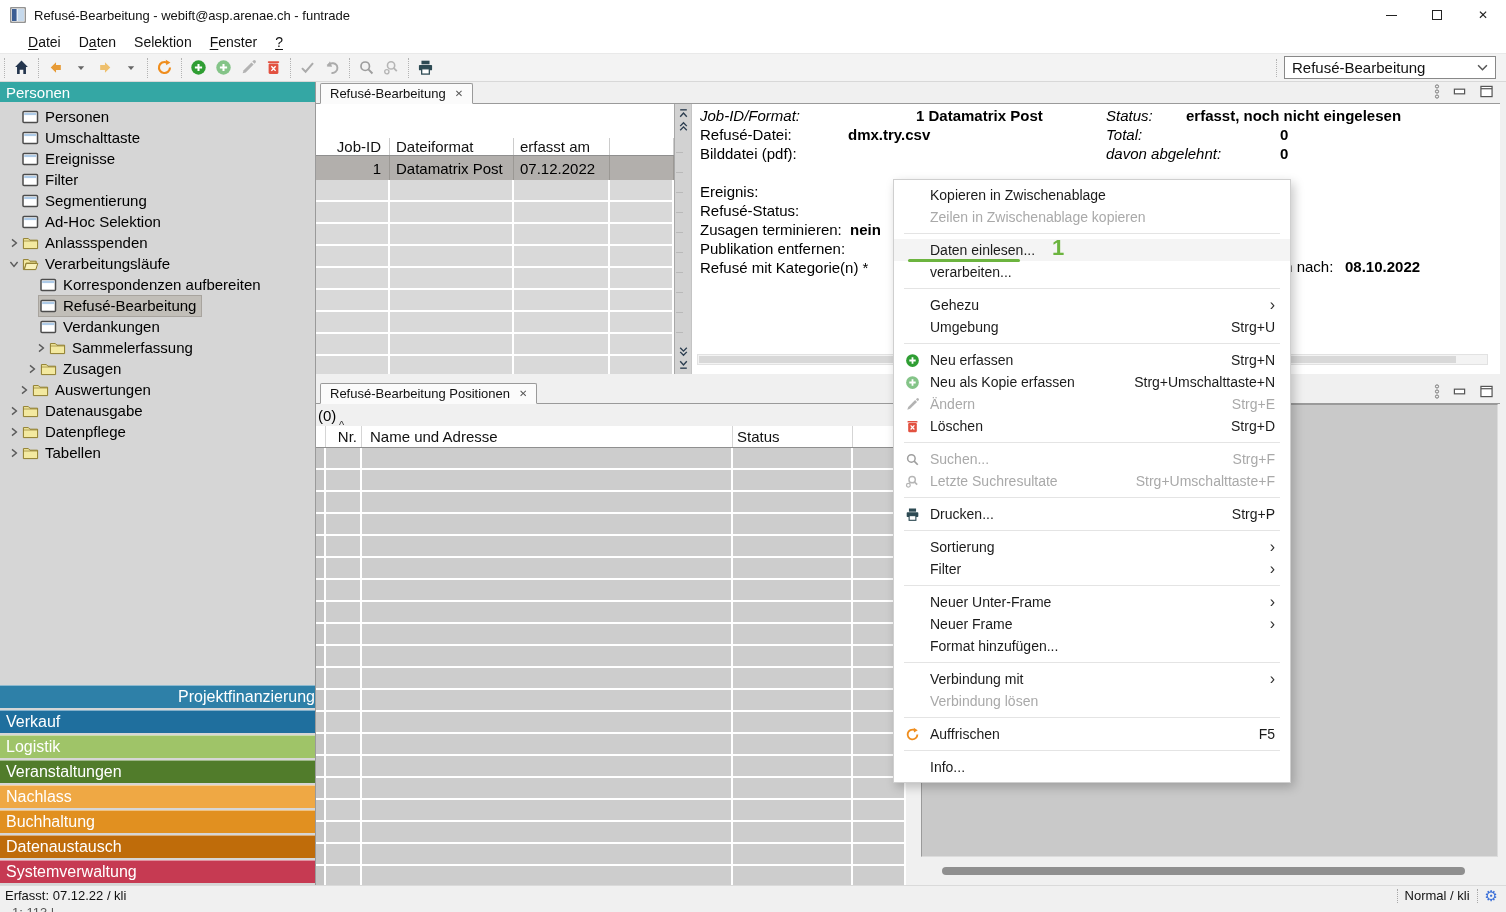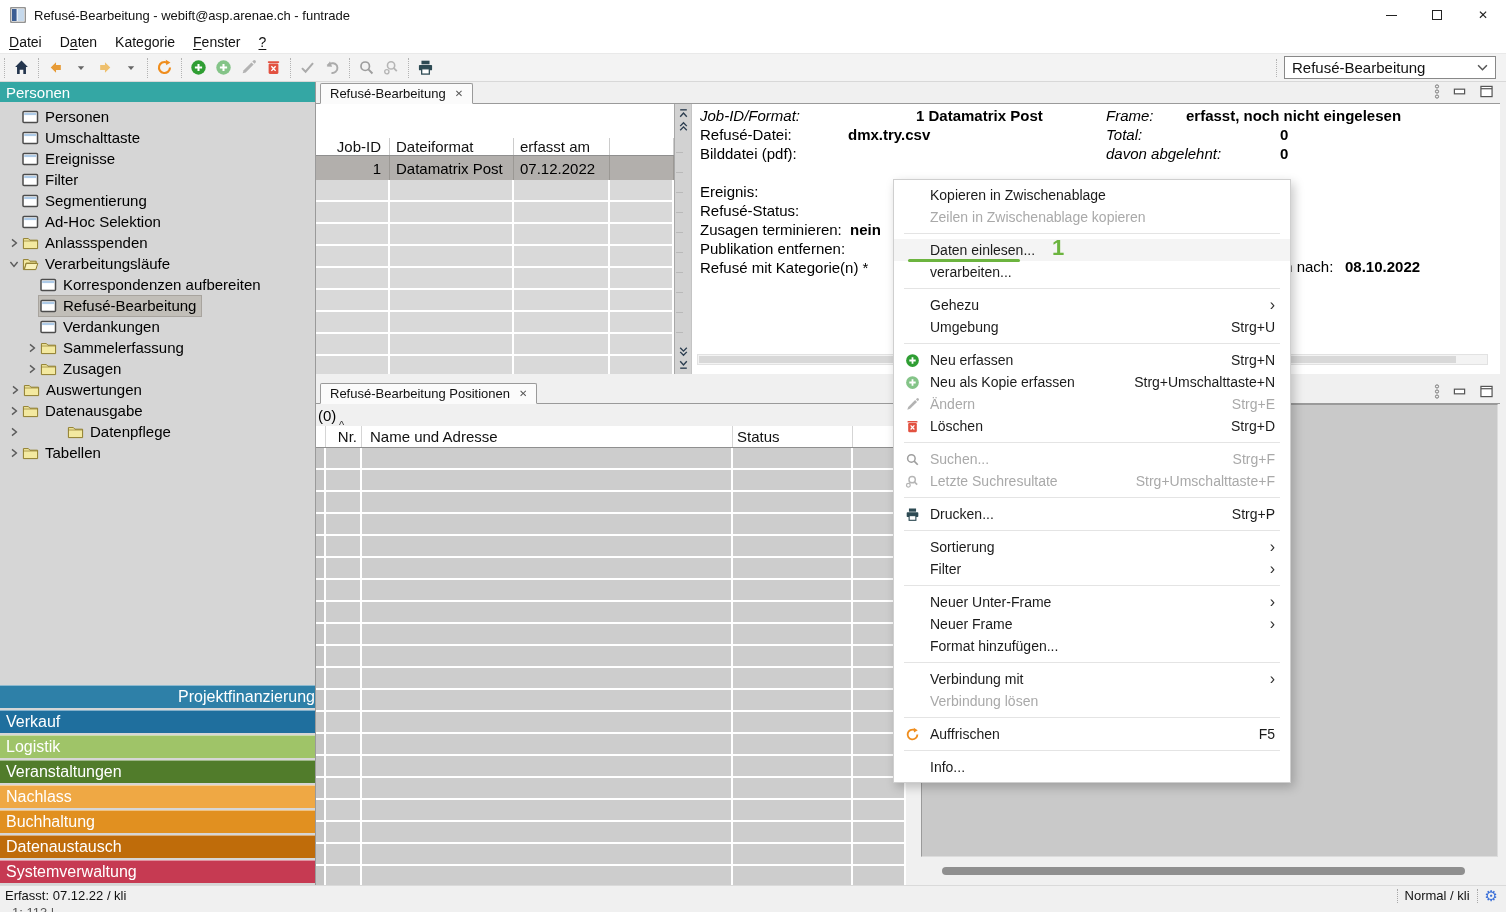--- a/index.html
+++ b/index.html
@@ -9,21 +9,21 @@
   
   .titlebar { height:30px; background:#fff; display:flex; align-items:center; padding-left:10px; }
   .app-icon svg { width:16px; height:16px; display:block; }
   .title-text { font-size:13px; color:#111; margin-left:8px; }
   .win-controls { margin-left:auto; display:flex; height:100%; }
   .win-btn { width:46px; height:100%; display:flex; align-items:center; justify-content:center; font-size:12px; color:#222; }
   .min-glyph { width:11px; border-top:1.2px solid #222; display:inline-block; }
   .max-glyph { width:10px; height:10px; border:1.2px solid #222; display:inline-block; }
 
   
-  .menubar { height:23px; background:#fff; display:flex; align-items:center; padding-left:0; }
+  .menubar { height:23px; background:#fff; display:flex; align-items:center; padding-left:19px; }
   .menu-item { font-size:14px; color:#111; padding:2px 9px; }
   .menu-item u { text-underline-offset:2px; }
 
   
   .toolbar { height:29px; background:#f3f3f3; border-bottom:1px solid #d8d8d8; border-top:1px solid #e9e9e9; display:flex; align-items:center; }
   .tb-buttons { display:flex; align-items:center; height:100%; }
   .tb-btn { width:25px; height:24px; display:flex; align-items:center; justify-content:center; }
   .tb-btn svg { width:17px; height:17px; display:block; }
   .tb-sep { border-left:1px dotted #b3b3b3; height:20px; margin:0 4px; }
   .ctx-wrap { margin-left:auto; display:flex; align-items:center; margin-right:10px; gap:7px; }
@@ -150,21 +150,21 @@
       <span class="win-btn">
           <span class="max-glyph"></span>
         </span>
       <span class="win-btn">✕</span>
     </div>
   </div>
 
   <div class="menubar">
       <span class="menu-item"><u>D</u>atei</span>
       <span class="menu-item">D<u>a</u>ten</span>
-      <span class="menu-item">Kategorie</span>
+      <span class="menu-item">Selektion</span>
       <span class="menu-item"><u>F</u>enster</span>
       <span class="menu-item"><u>?</u></span>
     </div>
 
   <div class="toolbar">
     <div class="tb-buttons">
         <span class="tb-sep"></span>
         <span class="tb-btn">
           <svg viewBox="0 0 16 16">
             <path d="M8 1.5 14 7.5h-1.8V14H9.7v-3.8H6.3V14H3.8V7.5H2Z" fill="#24364e"></path>
@@ -411,21 +411,21 @@
             <span class="tree-body">
               <span class="tree-ico">
                 <svg viewBox="0 0 17 14">
                   <rect x="1" y="1.6" width="14.5" height="11" rx="1" fill="#fff" stroke="#4c4c4c" stroke-width="1.5"></rect>
                   <rect x="2.2" y="2.9" width="12.1" height="2.2" fill="#aecbe8"></rect>
                 </svg>
               </span>
               <span class="tree-label">Verdankungen</span>
             </span>
           </div>
-          <div class="tree-row" style="padding-left: 24px; text-align: right;">
+          <div class="tree-row" style="padding-left: 33px; text-align: right;">
             <span class="tree-chev">
               <svg viewBox="0 0 8 10">
                 <path d="M2 1.4 6.4 5 2 8.6" fill="none" stroke="#5a5a5a" stroke-width="1.4"></path>
               </svg>
             </span>
             <span class="tree-body">
               <span class="tree-ico">
                 <svg viewBox="0 0 17 14">
                   <path d="M1.4 2.6h5l1.5 1.6h7.7v8.4H1.4Z" fill="#f3e9a0" stroke="#8f7d2c"></path>
                   <path d="M1.4 5h14.2" stroke="#8f7d2c" stroke-width="0.7"></path>
@@ -443,21 +443,21 @@
             <span class="tree-body">
               <span class="tree-ico">
                 <svg viewBox="0 0 17 14">
                   <path d="M1.4 2.6h5l1.5 1.6h7.7v8.4H1.4Z" fill="#f3e9a0" stroke="#8f7d2c"></path>
                   <path d="M1.4 5h14.2" stroke="#8f7d2c" stroke-width="0.7"></path>
                 </svg>
               </span>
               <span class="tree-label">Zusagen</span>
             </span>
           </div>
-          <div class="tree-row" style="padding-left: 7px;">
+          <div class="tree-row" style="padding-left: 16px;">
             <span class="tree-chev">
               <svg viewBox="0 0 8 10">
                 <path d="M2 1.4 6.4 5 2 8.6" fill="none" stroke="#5a5a5a" stroke-width="1.4"></path>
               </svg>
             </span>
             <span class="tree-body">
               <span class="tree-ico">
                 <svg viewBox="0 0 17 14">
                   <path d="M1.4 2.6h5l1.5 1.6h7.7v8.4H1.4Z" fill="#f3e9a0" stroke="#8f7d2c"></path>
                   <path d="M1.4 5h14.2" stroke="#8f7d2c" stroke-width="0.7"></path>
@@ -475,21 +475,21 @@
             <span class="tree-body">
               <span class="tree-ico">
                 <svg viewBox="0 0 17 14">
                   <path d="M1.4 2.6h5l1.5 1.6h7.7v8.4H1.4Z" fill="#f3e9a0" stroke="#8f7d2c"></path>
                   <path d="M1.4 5h14.2" stroke="#8f7d2c" stroke-width="0.7"></path>
                 </svg>
               </span>
               <span class="tree-label">Datenausgabe</span>
             </span>
           </div>
-          <div class="tree-row" style="padding-left: 6px; gap: 45px;">
+          <div class="tree-row" style="padding-left: 6px;">
             <span class="tree-chev">
               <svg viewBox="0 0 8 10">
                 <path d="M2 1.4 6.4 5 2 8.6" fill="none" stroke="#5a5a5a" stroke-width="1.4"></path>
               </svg>
             </span>
             <span class="tree-body">
               <span class="tree-ico">
                 <svg viewBox="0 0 17 14">
                   <path d="M1.4 2.6h5l1.5 1.6h7.7v8.4H1.4Z" fill="#f3e9a0" stroke="#8f7d2c"></path>
                   <path d="M1.4 5h14.2" stroke="#8f7d2c" stroke-width="0.7"></path>
@@ -674,21 +674,21 @@
               </svg>
             </span>
         </div>
 
         <div class="details">
           <span class="dlbl it" style="left:8px;top:3px">Job-ID/Format:</span>
           <span class="dval" style="left:224px;top:3px">1 Datamatrix Post</span>
           <span class="dlbl" style="left:8px;top:22px">Refusé-Datei:</span>
           <span class="dval" style="left:156px;top:22px">dmx.try.csv</span>
           <span class="dlbl" style="left:8px;top:41px">Bilddatei (pdf):</span>
-          <span class="dlbl it" style="left:414px;top:3px">Frame:</span>
+          <span class="dlbl it" style="left:414px;top:3px">Status:</span>
           <span class="dval" style="left:494px;top:3px">erfasst, noch nicht eingelesen</span>
           <span class="dlbl it" style="left:414px;top:22px">Total:</span>
           <span class="dval" style="left:588px;top:22px">0</span>
           <span class="dlbl it" style="left:414px;top:41px">davon abgelehnt:</span>
           <span class="dval" style="left:588px;top:41px">0</span>
           <span class="dlbl" style="left:8px;top:79px">Ereignis:</span>
           <span class="dlbl" style="left:8px;top:98px">Refusé-Status:</span>
           <span class="dlbl" style="left:8px;top:117px">Zusagen terminieren:</span>
           <span class="dval" style="left:158px;top:117px">nein</span>
           <span class="dlbl" style="left:8px;top:136px">Publikation entfernen:</span>

